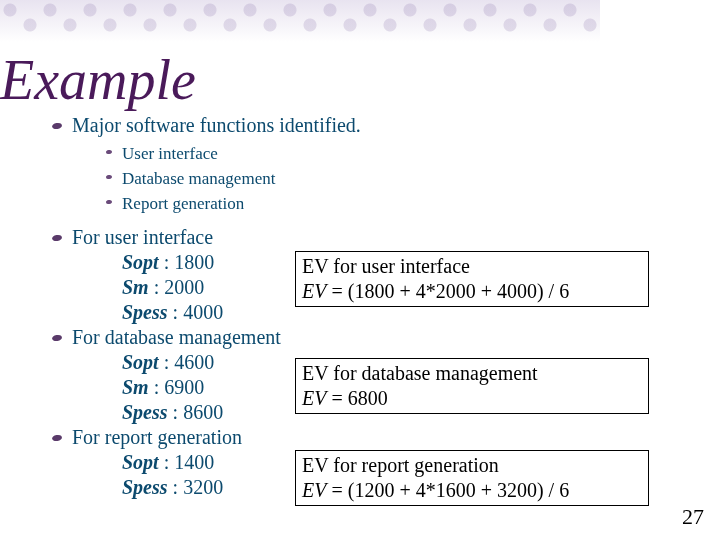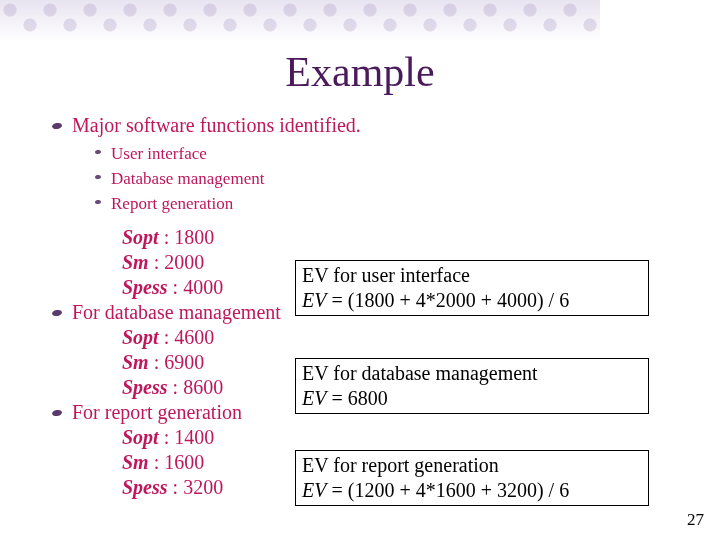--- a/index.html
+++ b/index.html
@@ -15,31 +15,31 @@
     position:absolute;left:0;top:0;width:600px;height:42px;
     background:
       radial-gradient(circle at 10px 10px,rgba(150,130,180,.25) 6px,transparent 7px),
       radial-gradient(circle at 30px 25px,rgba(150,130,180,.25) 6px,transparent 7px),
       linear-gradient(to bottom,rgba(210,200,225,.5),rgba(255,255,255,0));
     background-repeat:repeat-x;
     background-size:40px 42px,40px 42px,100% 100%;
   }
   .title{
     position:absolute;left:0;right:0;top:48px;
-    text-align:center;
-    font-size:42px;
+    font-size:56px;
     color:#4a1a5a;
     font-weight:400;
+    font-style:italic;
   }
   .content{
     position:absolute;left:72px;top:112px;
     font-size:20px;
-    color:#be185d;
+    color:#0c4a6e;
   }
-  .sub1{margin-left:39px;font-size:17px;margin-top:6px;line-height:1.35}
+  .sub1{margin-left:50px;font-size:17px;margin-top:6px;line-height:1.35}
   .line{margin-top:2px}
   .sub2{margin-left:50px}
   .lbl{font-style:italic;font-weight:bold}
   
   .b1{position:relative}
   .b1::before{
     content:"";position:absolute;left:-20px;top:9px;
     width:10px;height:6px;background:#5a3a6a;border-radius:50% 50% 50% 50%;
     transform:rotate(-10deg);
   }
@@ -54,57 +54,57 @@
     position:absolute;
     border:1px solid #000;
     background:#fff;
     font-size:20px;
     padding:2px 6px;
     line-height:1.25;
   }
   .it{font-style:italic}
   .pagenum{
     position:absolute;right:16px;bottom:10px;
-    font-size:17px;color:#000;
+    font-size:22px;color:#000;
   }
 </style>
 </head>
 <body>
 
 <div class="deco"></div>
 
 <div class="title">Example</div>
 
 <div class="content">
   <div class="b1 line">Major software functions identified.</div>
 
   <div class="sub1">
     <div class="b2 line">User interface</div>
     <div class="b2 line">Database management</div>
     <div class="b2 line">Report generation</div>
   </div>
 
   <div style="height:8px"></div>
 
+  <div class="b1 line">For user interface</div>
   <div class="sub2 line"><span class="lbl">Sopt</span> : <span>1800</span></div>
   <div class="sub2 line"><span class="lbl">Sm</span> : <span>2000</span></div>
   <div class="sub2 line"><span class="lbl">Spess</span> : <span>4000</span></div>
 
   <div class="b1 line">For database management</div>
   <div class="sub2 line"><span class="lbl">Sopt</span> : <span>4600</span></div>
   <div class="sub2 line"><span class="lbl">Sm</span> : <span>6900</span></div>
   <div class="sub2 line"><span class="lbl">Spess</span> : <span>8600</span></div>
 
   <div class="b1 line">For report generation</div>
   <div class="sub2 line"><span class="lbl">Sopt</span> : <span>1400</span></div>
-  <div class="sub2 line"><span class="lbl">Sm</span> : <span>1600</span></div>
   <div class="sub2 line"><span class="lbl">Spess</span> : <span>3200</span></div>
 </div>
 
-<div class="box" style="left:295px;top:260px;width:340px">
+<div class="box" style="left:295px;top:251px;width:340px">
   <div>EV for user interface</div>
   <div><span class="it">EV</span> = (1800 + 4*2000 + 4000) / 6</div>
 </div>
 
 <div class="box" style="left:295px;top:358px;width:340px">
   <div>EV for database management</div>
   <div><span class="it">EV</span> = 6800</div>
 </div>
 
 <div class="box" style="left:295px;top:450px;width:340px">

